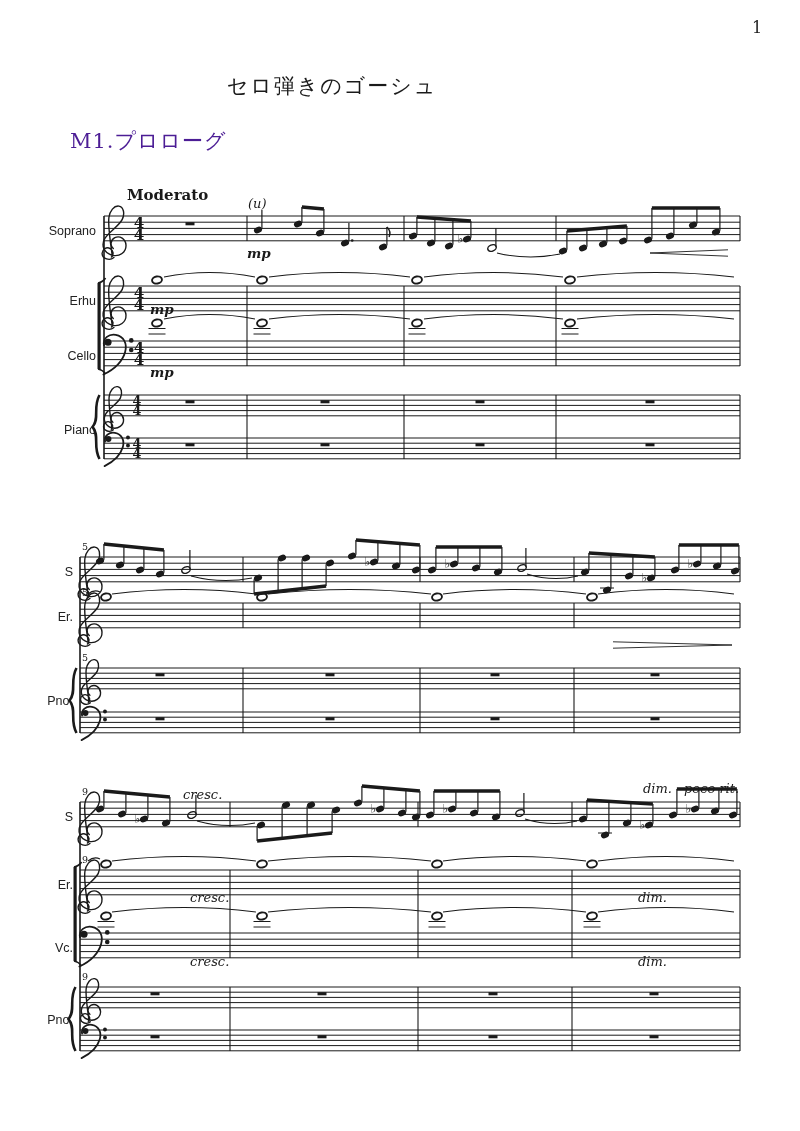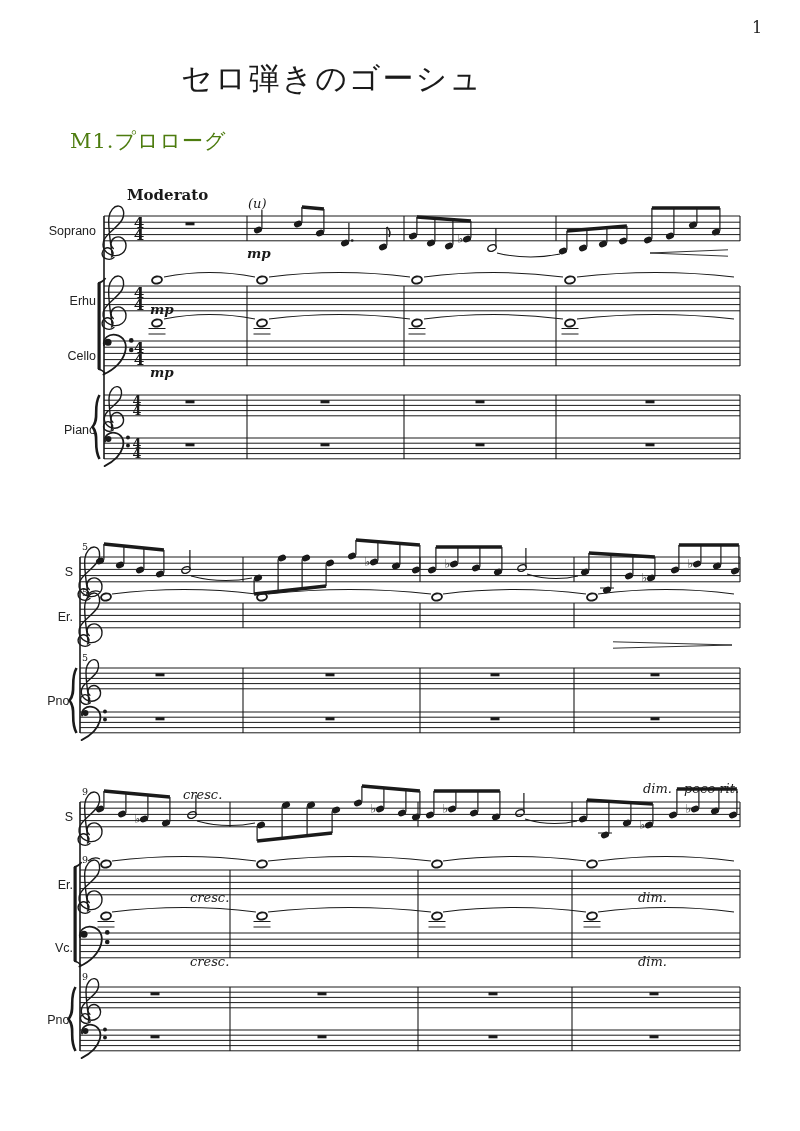--- a/index.html
+++ b/index.html
@@ -1,21 +1,21 @@
 <!DOCTYPE html>
 <html><head>
 <meta charset="utf-8">
 <style>
   html,body{margin:0;padding:0;background:#ffffff;}
   .page{position:relative;width:800px;height:1131px;background:#fff;overflow:hidden;
         font-family:"DejaVu Serif",serif;color:#1a1a1a;}
   .page-number{position:absolute;top:18px;left:752px;font-size:16px;color:#1a1a1a;}
-  .score-title{position:absolute;top:58px;left:332px;transform:translateX(-50%);
-        font-size:31px;letter-spacing:2px;white-space:nowrap;color:#1a1a1a;}
-  .movement-heading{position:absolute;top:127px;left:70px;font-size:21px;letter-spacing:1px;color:#4d7c0f;}
+  .score-title{position:absolute;top:72px;left:332px;transform:translateX(-50%);
+        font-size:21px;letter-spacing:2px;white-space:nowrap;color:#1a1a1a;}
+  .movement-heading{position:absolute;top:127px;left:70px;font-size:21px;letter-spacing:1px;color:#4c1d95;}
   svg{position:absolute;top:0;left:0;}
   svg text{fill:#1a1a1a;}
   .t-tempo{font-family:"DejaVu Serif",serif;font-weight:bold;font-size:15px;}
   .t-it{font-family:"DejaVu Serif",serif;font-style:italic;font-size:13px;}
   .t-dyn{font-family:"DejaVu Serif",serif;font-style:italic;font-weight:bold;font-size:13.5px;}
   .t-lab{font-family:"Liberation Sans",sans-serif;font-size:12.5px;fill:#222;}
   .t-mn{font-family:"DejaVu Serif",serif;font-size:9.5px;}
   .t-ts{font-family:"DejaVu Serif",serif;font-weight:bold;}
   .t-fl{font-family:"DejaVu Sans",sans-serif;font-size:12px;}
 </style>

